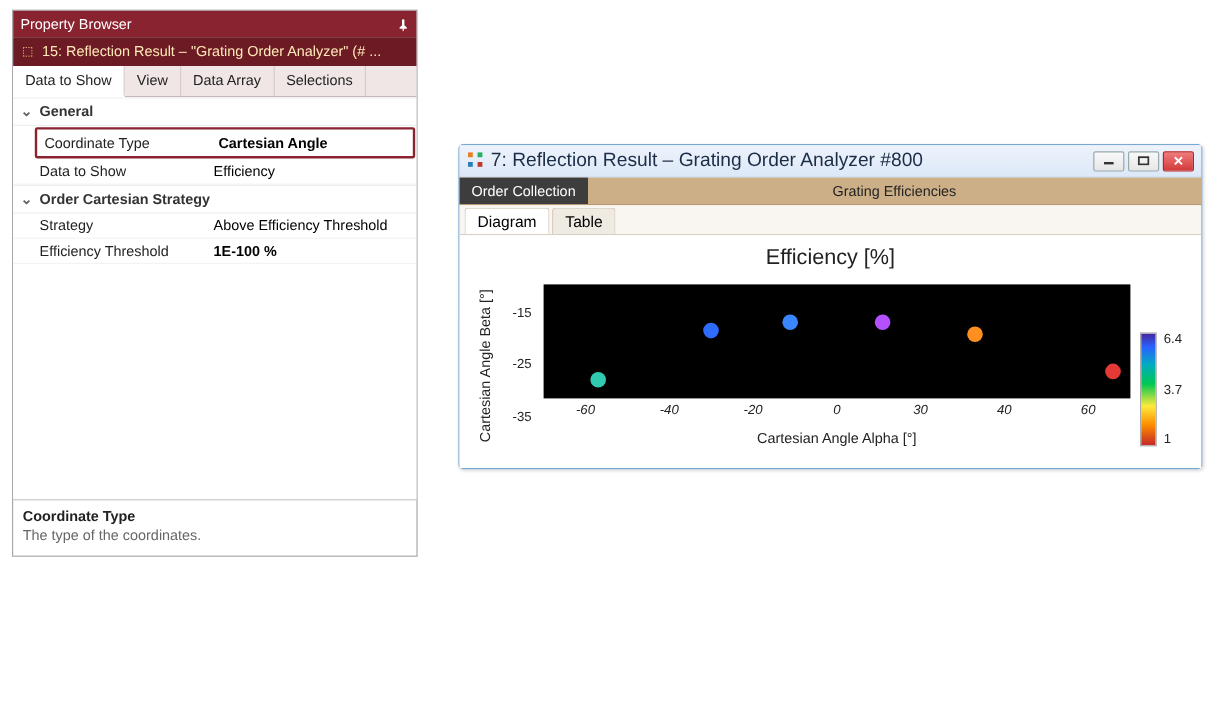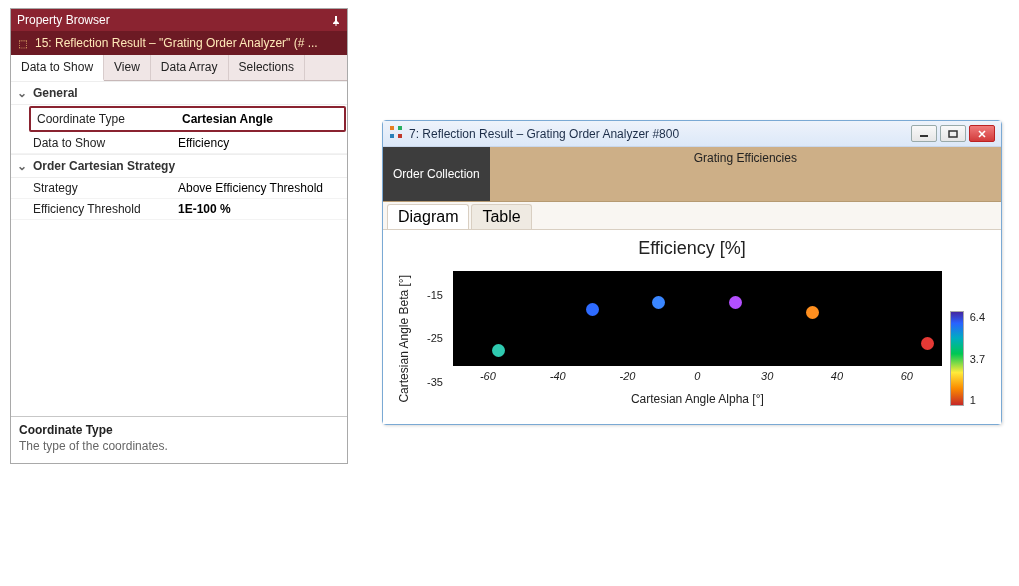--- a/index.html
+++ b/index.html
@@ -143,21 +143,21 @@
     display: flex;
     align-items: center;
     padding: 4px 6px;
     gap: 6px;
     background: linear-gradient(to bottom,#eef3fb,#dce8f8);
     border-bottom: 1px solid #c9d7eb;
   }
   .titlebar .title {
     flex: 1;
     color: #1c2d48;
-    font-size: 12px;
+    font-size: 16px;
   }
   .win-btns { display: flex; gap: 3px; }
   .win-btn {
     width: 26px; height: 17px;
     border: 1px solid #9aa;
     border-radius: 2px;
     background: linear-gradient(to bottom,#f9f9f9,#e6e6e6);
     display: flex; align-items: center; justify-content: center;
     font-size: 10px;
     cursor: pointer;
@@ -170,42 +170,42 @@
   .split-toolbar {
     display: flex;
     background: #cdaf87;
     color: #222;
     font-size: 12px;
     border-bottom: 1px solid #b69a72;
   }
   .split-toolbar .cell-dark {
     background: #3d3d3d;
     color: #fff;
-    padding: 20px 10px;
+    padding: 4px 10px;
   }
   .split-toolbar .cell-light {
     flex: 1;
     text-align: center;
     padding: 4px 10px;
   }
   .inner-tabs {
     display: flex;
     background: #f9f6f2;
     padding: 2px 4px 0;
     border-bottom: 1px solid #d9cfc2;
   }
   .inner-tab {
     padding: 3px 10px;
     border: 1px solid #d9cfc2;
     border-bottom: none;
     margin-right: 2px;
     background: #efeae2;
     border-radius: 3px 3px 0 0;
     cursor: pointer;
-    font-size: 16px;
+    font-size: 13px;
   }
   .inner-tab.active {
     background: #fff;
   }
 
   .chart-area {
     background: #fff;
     padding: 8px 14px 18px;
   }
   .chart-title {

